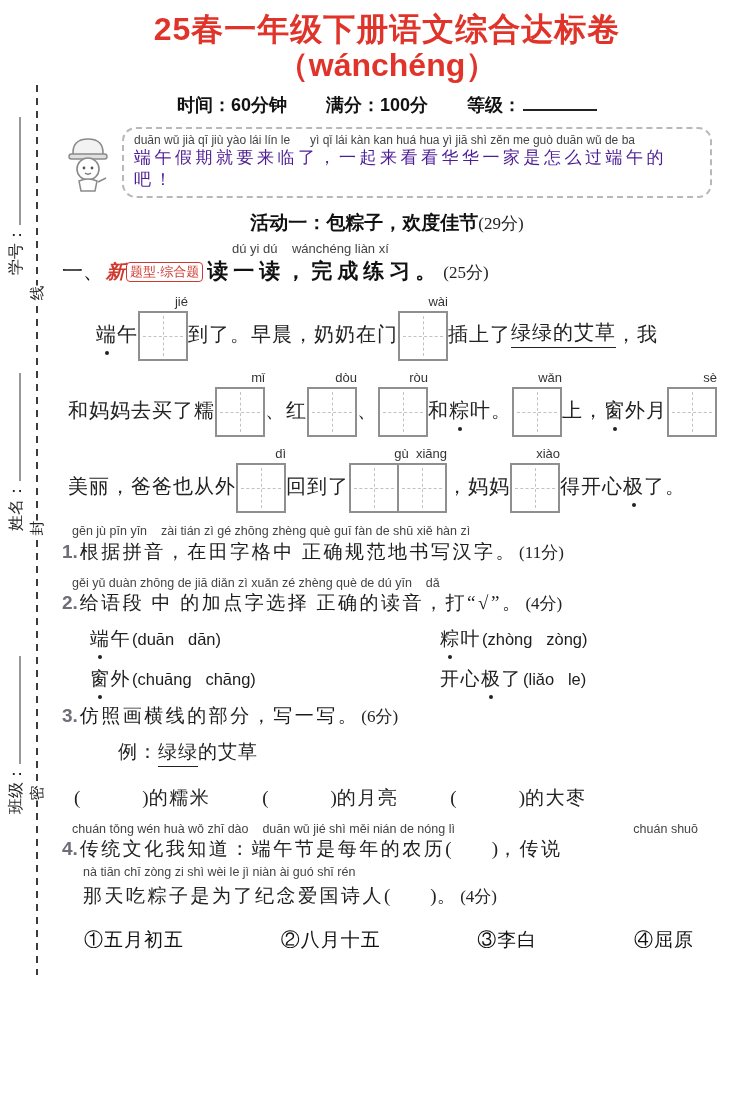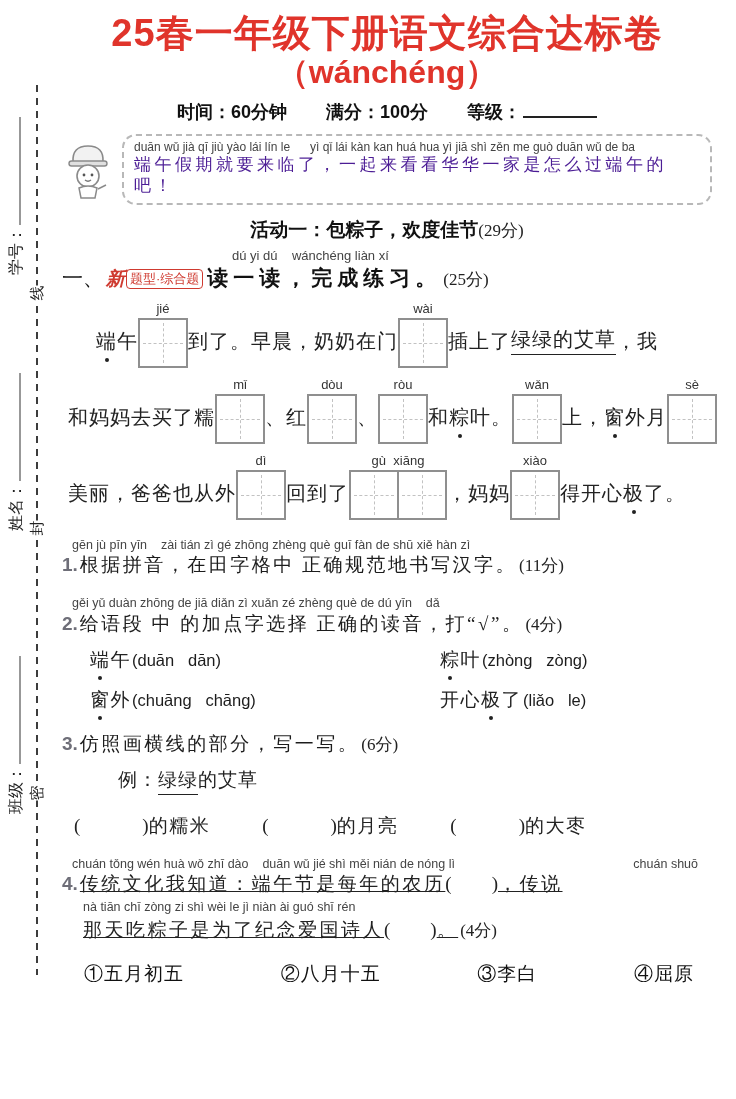--- a/index.html
+++ b/index.html
@@ -14,21 +14,21 @@
               transform:translate(-50%,-50%) rotate(-90deg);display:flex;align-items:baseline;}
   .seal-blank{display:inline-block;width:108px;border-bottom:1.5px solid #333;height:1px;margin-left:2px;}
   .seal-a{top:196px;} .seal-b{top:452px;} .seal-c{top:735px;}
   .seal-char{position:absolute;left:37px;background:#fff;font-size:15px;color:#222;padding:3px 0;
              transform:translate(-50%,-50%) rotate(-90deg);}
   .char-a{top:293px;} .char-b{top:528px;} .char-c{top:793px;}
 
   
   .main{position:relative;margin-left:62px;margin-right:24px;padding-top:12px;}
 
-  .title{font-family:"Liberation Sans",sans-serif;font-weight:900;font-size:38px;line-height:1.12;
+  .title{font-family:"Liberation Sans",sans-serif;font-weight:900;font-size:32px;line-height:1.12;
          color:#e0342b;text-align:center;letter-spacing:1px;}
   .subtitle{font-family:"Liberation Sans",sans-serif;font-weight:900;font-size:32px;line-height:1.1;
             color:#e0342b;text-align:center;}
   .meta{margin-top:10px;text-align:center;font-size:18px;font-weight:600;
         font-family:"Liberation Sans",sans-serif;color:#111;}
   .meta>span{margin:0 17px;}
   .meta-blank{display:inline-block;width:74px;border-bottom:2px solid #222;height:4px;margin-left:2px;}
 
   
   .intro-row{display:flex;align-items:center;margin-top:10px;}
@@ -53,30 +53,30 @@
   .sec-title{font-size:21px;font-weight:700;letter-spacing:5px;color:#111;}
   .sec-score{font-size:17px;color:#222;margin-left:2px;}
 
   
   .p-line{display:flex;align-items:flex-end;margin-left:6px;margin-top:9px;}
   .p-line.indent{margin-left:34px;}
   .pt{font-size:20px;letter-spacing:1px;color:#222;margin-bottom:13px;white-space:pre;position:relative;}
   .ul{border-bottom:1.5px solid #222;padding-bottom:1px;}
   .dotted::after{content:"";position:absolute;left:50%;bottom:-7px;width:4px;height:4px;
                  border-radius:50%;background:#222;transform:translateX(-50%);}
-  .gw{display:inline-flex;flex-direction:column;align-items:center;}
+  .gw{display:inline-flex;flex-direction:column;align-items:flex-end;}
   .gpy{font-family:"Liberation Sans",sans-serif;font-size:13px;color:#333;height:17px;white-space:pre;}
   .grow{display:inline-flex;}
   .tzg{position:relative;width:50px;height:50px;border:2px solid #8f8f8f;box-sizing:border-box;background:#fff;}
   .tzg+.tzg{margin-left:-2px;}
   .tzg::before{content:"";position:absolute;left:3px;right:3px;top:50%;border-top:1px dashed #c2c2c2;}
   .tzg::after{content:"";position:absolute;top:3px;bottom:3px;left:50%;border-left:1px dashed #c2c2c2;}
 
   
-  .q{margin-top:18px;}
+  .q{margin-top:11px;}
   .q-py{font-family:"Liberation Sans",sans-serif;font-size:12.5px;color:#444;white-space:pre;
         margin-left:10px;line-height:1.15;position:relative;}
   .q-py .py-right{position:absolute;right:14px;}
   .q-line{display:flex;align-items:baseline;}
   .q-num{font-family:"Liberation Sans",sans-serif;font-weight:700;font-size:19px;color:#6e6e78;
          margin-right:2px;}
   .q-text{font-size:19px;letter-spacing:2.5px;color:#1c1c1c;white-space:pre;}
   .q-score{font-size:17px;letter-spacing:0;color:#222;margin-left:2px;white-space:pre;}
 
   
@@ -90,21 +90,21 @@
   .example .pt{margin-bottom:0;font-size:19px;}
   .blanks-row{display:flex;align-items:baseline;margin:18px 0 0 12px;}
   .blanks-row .pt{margin-bottom:0;font-size:19px;letter-spacing:1.5px;}
   .paren-blank{font-size:19px;color:#222;display:inline-flex;align-items:baseline;}
   .blank-space{display:inline-block;width:62px;}
   .q4-seg .blank-space{width:40px;}
   .hgap{display:inline-block;width:52px;}
 
   
   .q4-seg{display:flex;align-items:baseline;font-size:19px;}
-  .q4-seg .pt{margin-bottom:0;font-size:19px;letter-spacing:2.5px;text-decoration:underline;}
+  .q4-seg .pt{margin-bottom:0;font-size:19px;letter-spacing:2.5px;}
   .q4-line2{margin-left:21px;margin-top:3px;}
   .choices{display:flex;margin:18px 10px 0 22px;justify-content:space-between;max-width:610px;
            font-size:19px;letter-spacing:1px;color:#111;}
 </style>
 </head>
 <body>
 
 <div class="page">
 
   <aside class="seal-area">

